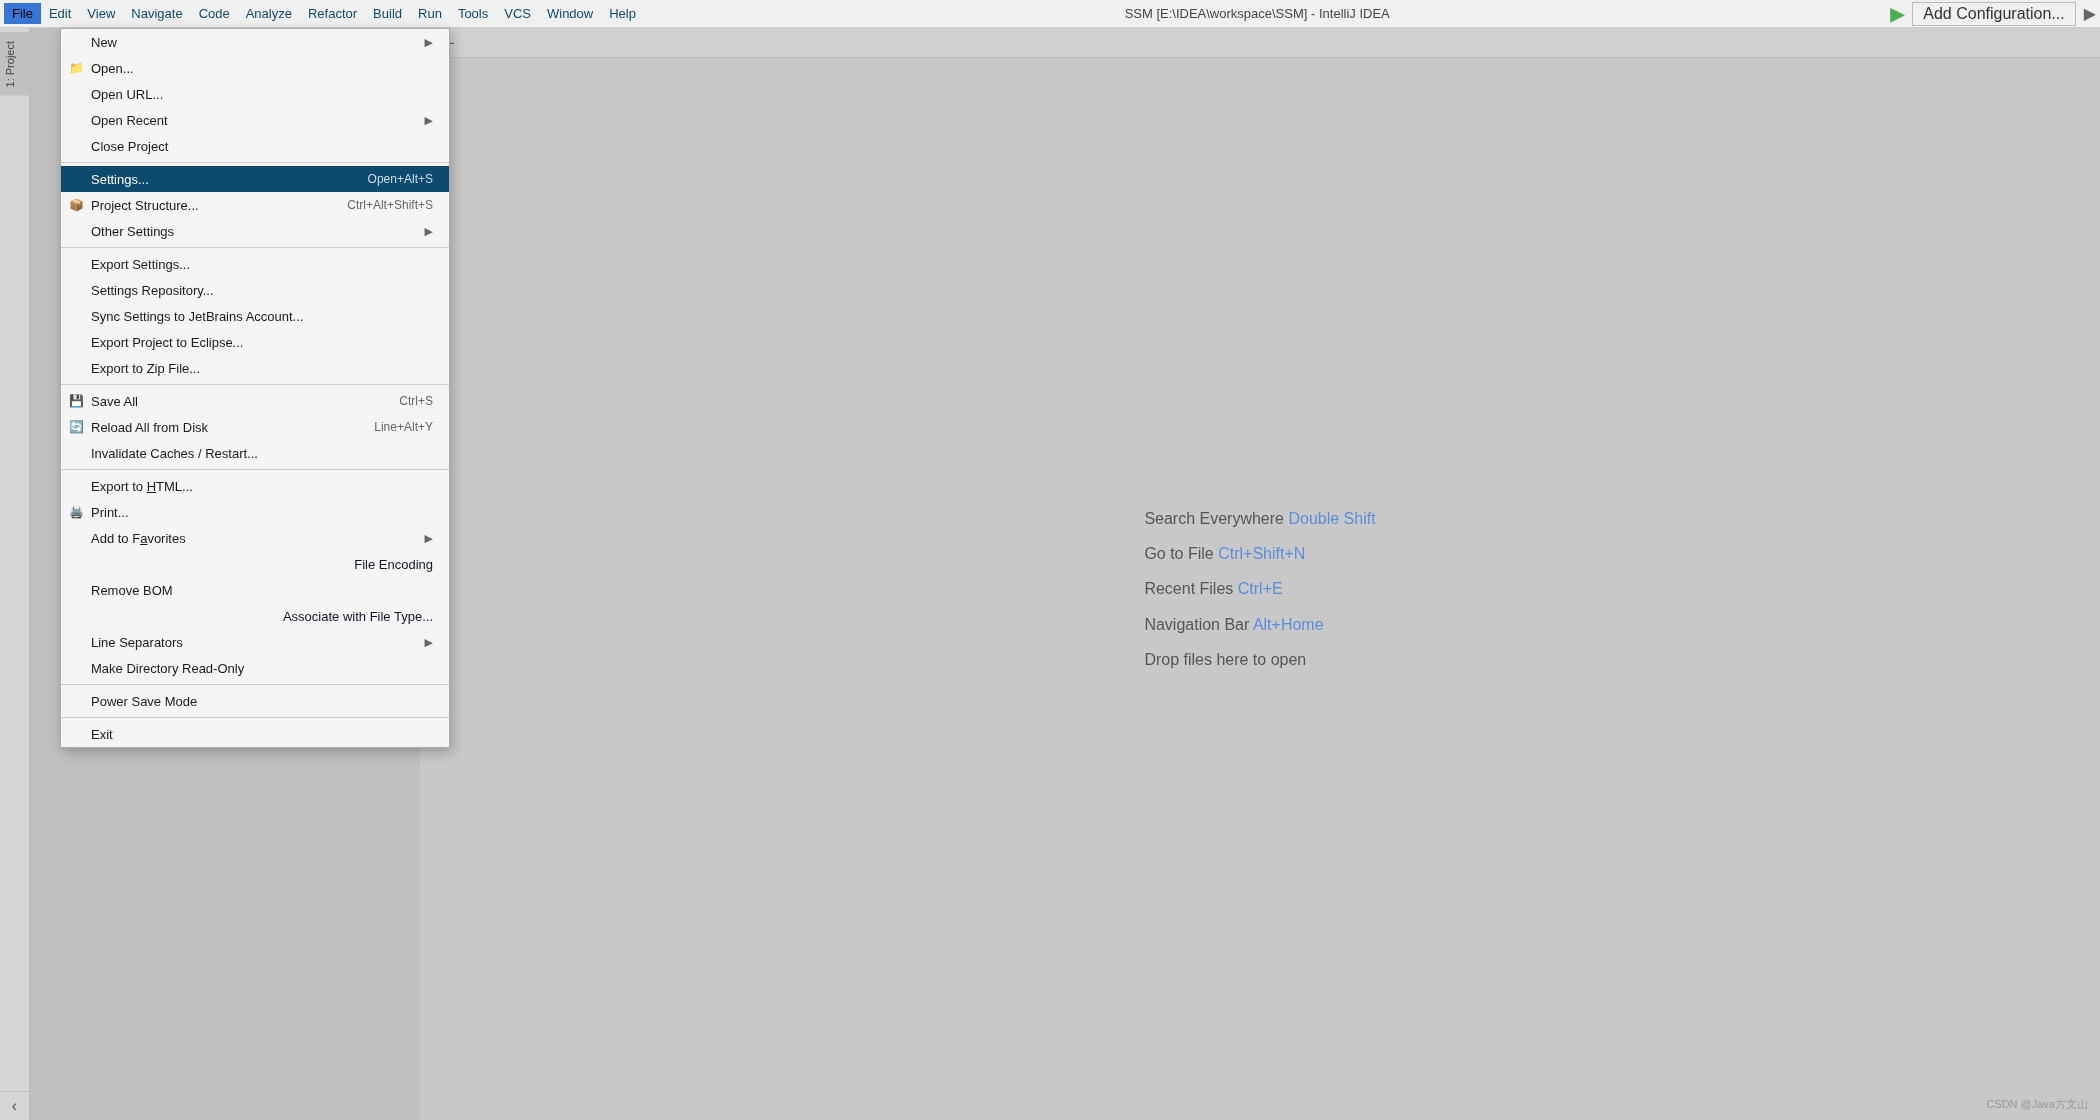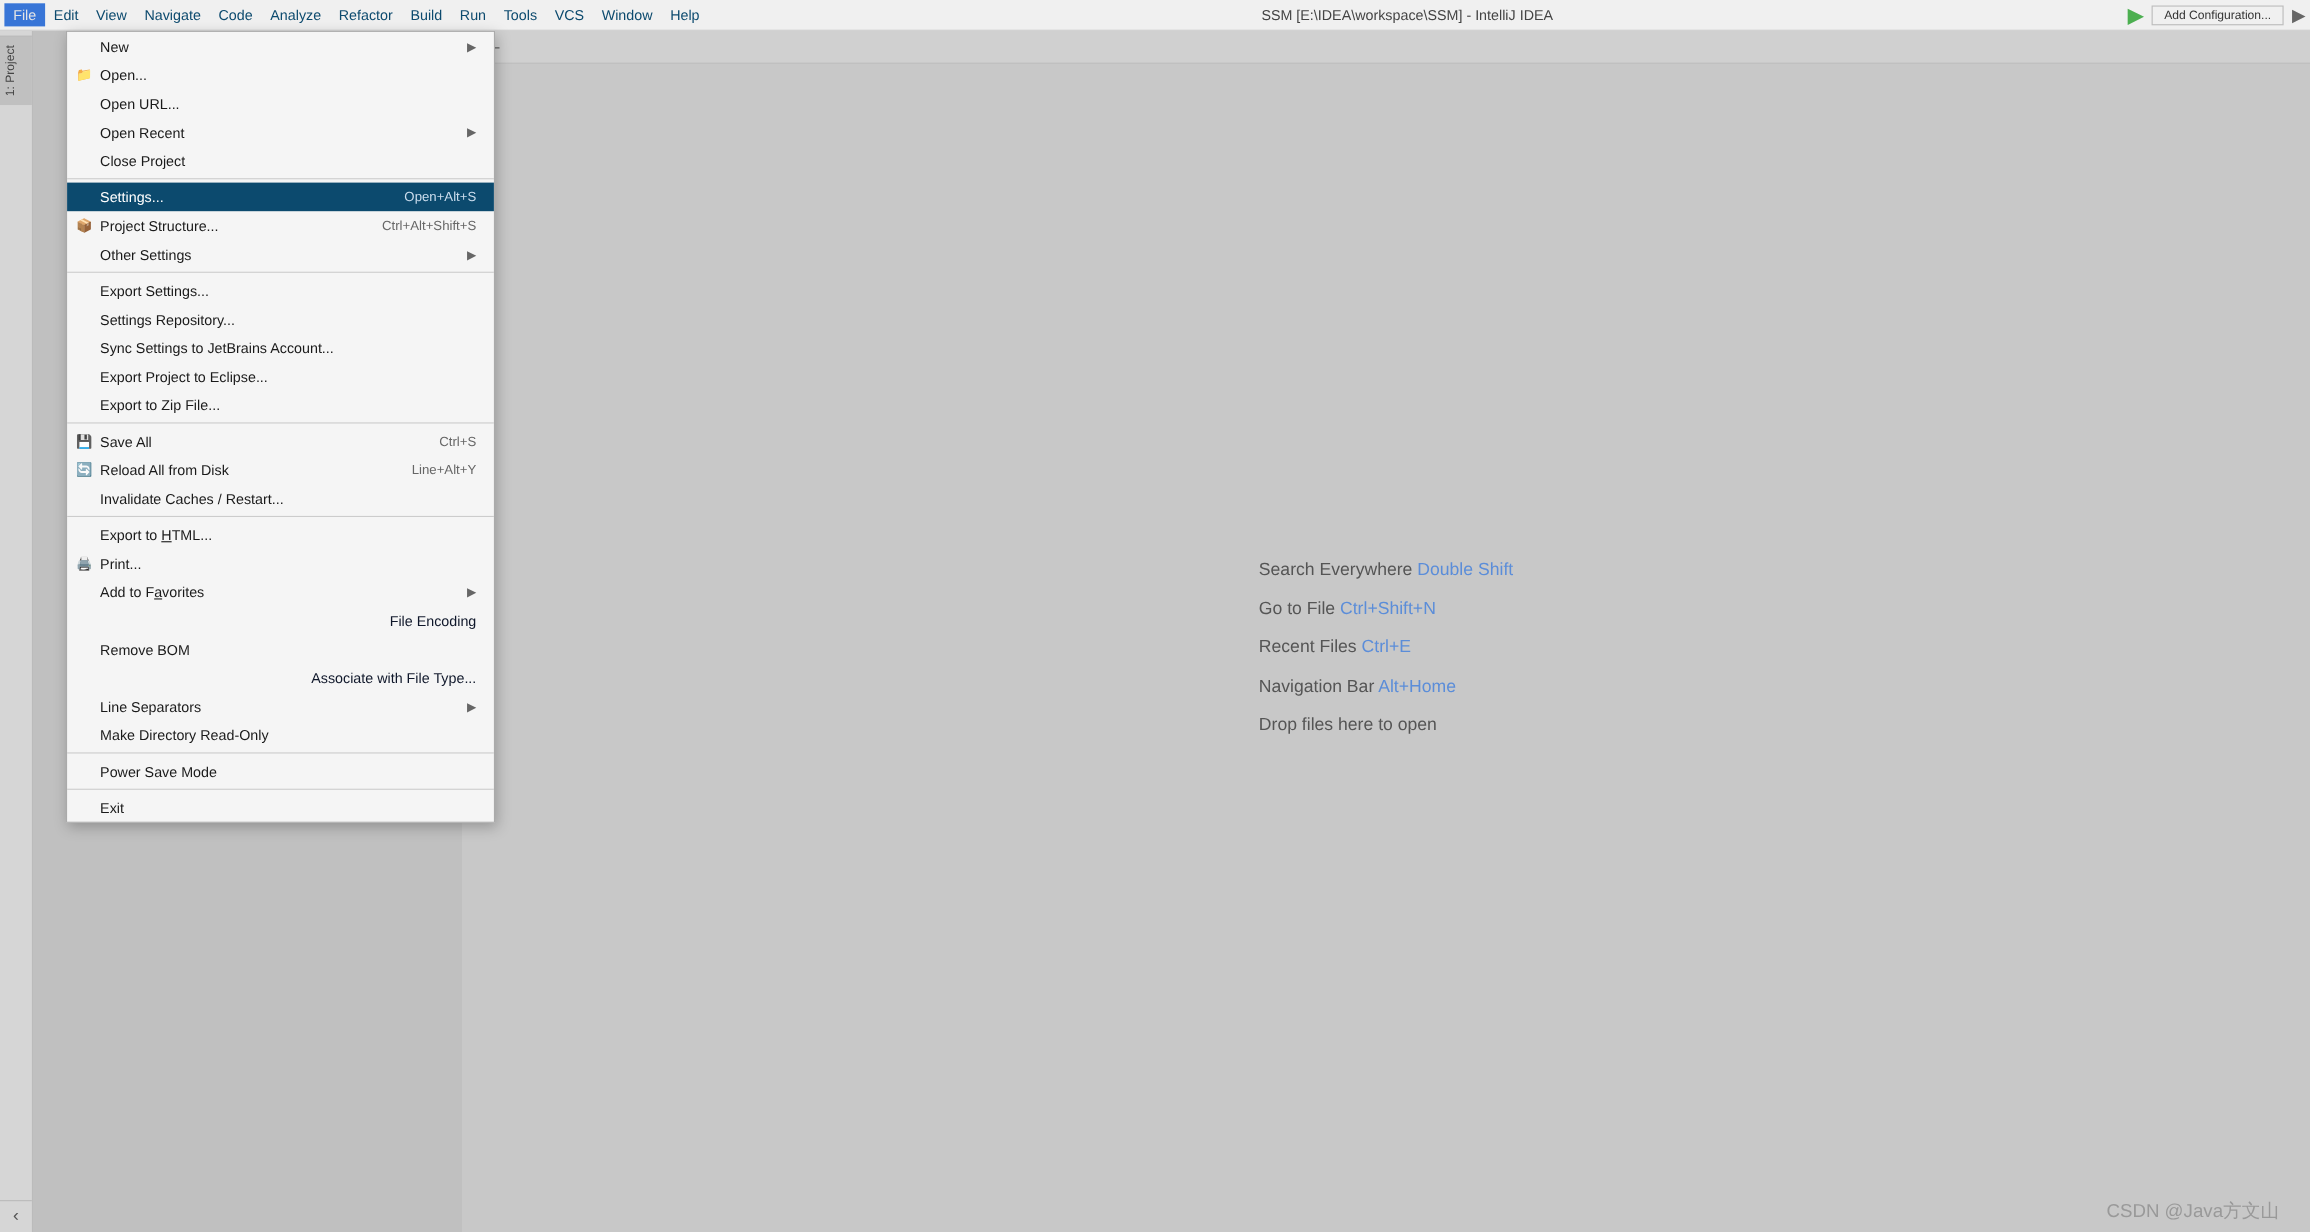--- a/index.html
+++ b/index.html
@@ -26,39 +26,39 @@
     }
     .menubar-item {
       padding: 3px 8px;
       cursor: pointer;
       font-size: 13px;
       color: #0c4a6e;
       user-select: none;
     }
     .menubar-item.active {
       background: #3875d7;
-      color: #e5e5e5;
+      color: #000000;
     }
     .menubar-title {
       margin-left: auto;
       font-size: 13px;
       color: #444;
       padding-right: 20px;
     }
     .menubar-right {
       margin-left: auto;
       display: flex;
       align-items: center;
       gap: 8px;
     }
     .add-config-btn {
       background: #f0f0f0;
       border: 1px solid #bbb;
       padding: 2px 10px;
-      font-size: 11px;
+      font-size: 16px;
       cursor: pointer;
       color: #333;
     }
     .green-arrow {
       color: #4CAF50;
       font-size: 18px;
       font-weight: bold;
     }
     .nav-arrow {
       font-size: 16px;
@@ -160,22 +160,22 @@
     .welcome-hints .hint-row {
       font-size: 16px;
       color: #555;
     }
     .welcome-hints .hint-key {
       color: #5b8dd9;
     }
     .watermark {
       position: absolute;
       bottom: 8px;
-      right: 28px;
-      font-size: 17px;
+      right: 12px;
+      font-size: 11px;
       color: #999;
     }
 
     
     .underline { text-decoration: underline; }
   </style>
 </head>
 <body>
 
 <div class="menubar">

